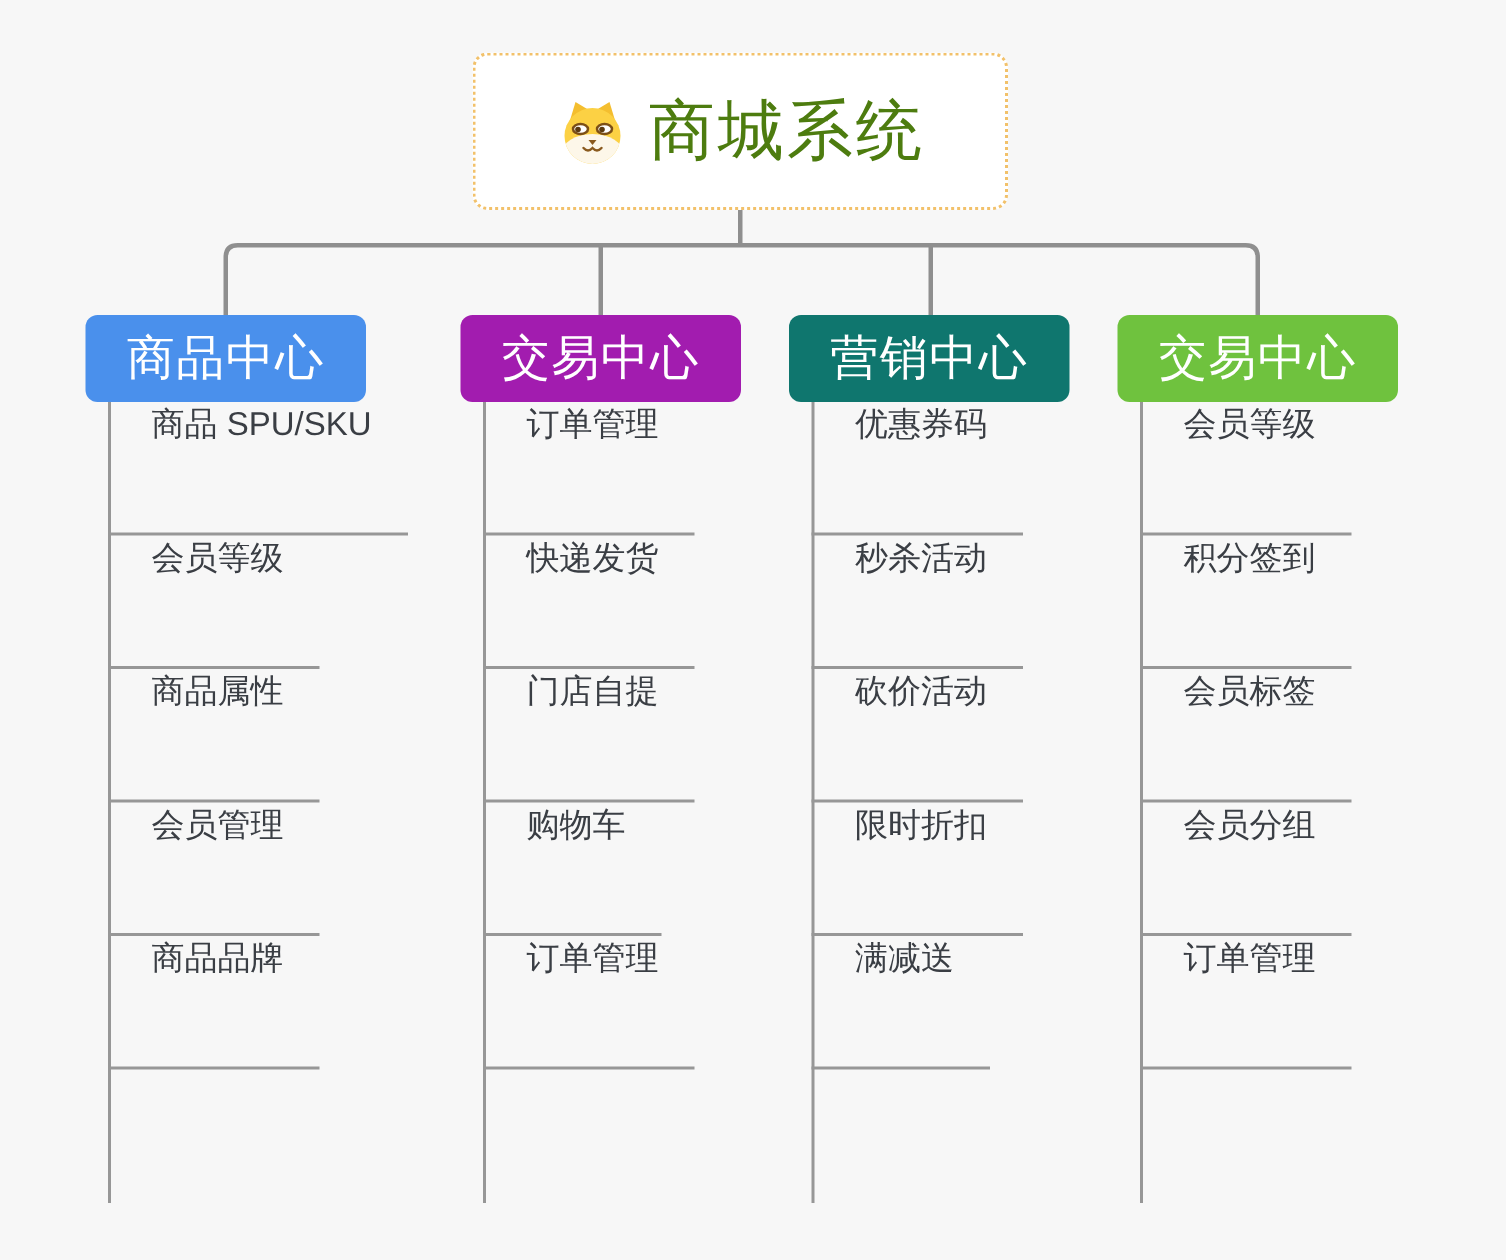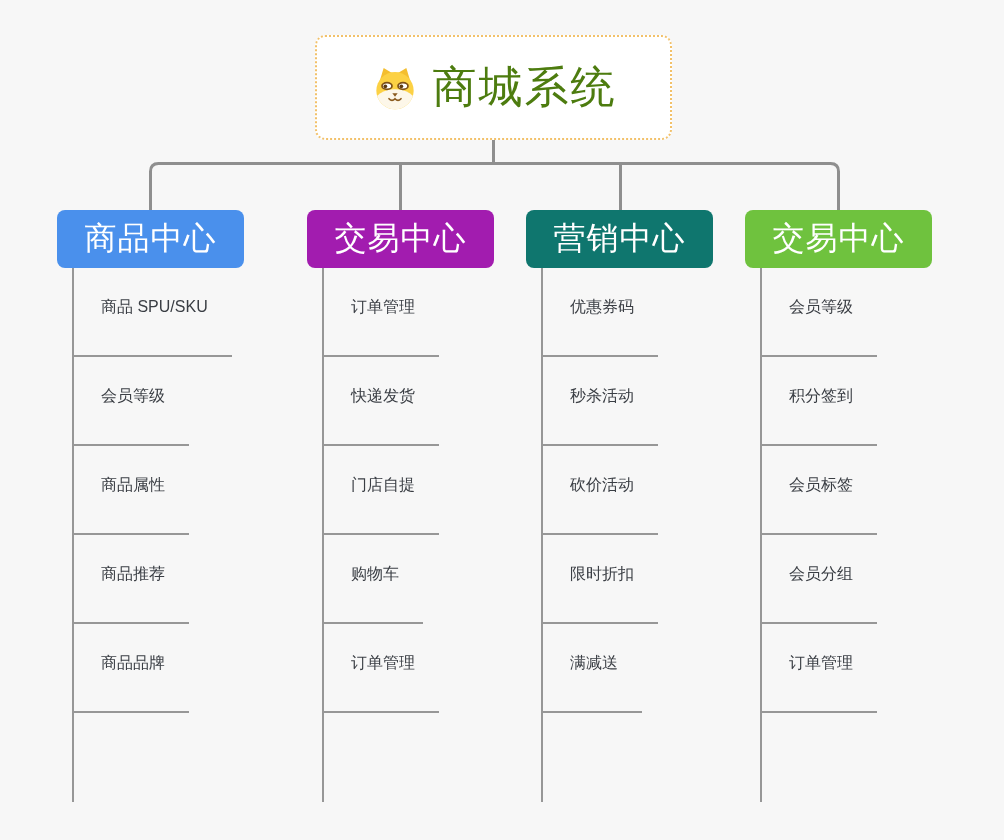--- a/index.html
+++ b/index.html
@@ -67,24 +67,24 @@
   }
   .items {
     position:absolute;
     left:15px; top:58px;
   }
   .leaf {
     width:max-content;
     height:89px;
     box-sizing:border-box;
     display:flex;
-    align-items:center;
+    align-items:flex-start;
     padding:0 24px 9px 29px;
     border-bottom:2px solid #979797;
-    font-size:16px;
+    font-size:22px;
     color:#3a3e44;
     cursor:pointer;
     white-space:nowrap;
   }
 </style>
 </head>
 <body>
 
 <div class="canvas">
 
@@ -129,21 +129,21 @@
     <div class="leaf">
       <span>会员等级</span>
     </div>
 
 
     <div class="leaf">
       <span>商品属性</span>
     </div>
 
     <div class="leaf">
-      <span>商品推荐</span>
+      <span>会员管理</span>
     </div>
 
     <div class="leaf">
       <span>商品品牌</span>
     </div>
   </div>
     </div>
 
     <div class="branch b1">
       <div class="branch-header" style="background: #a21caf; font-family: Liberation Serif, serif;">

